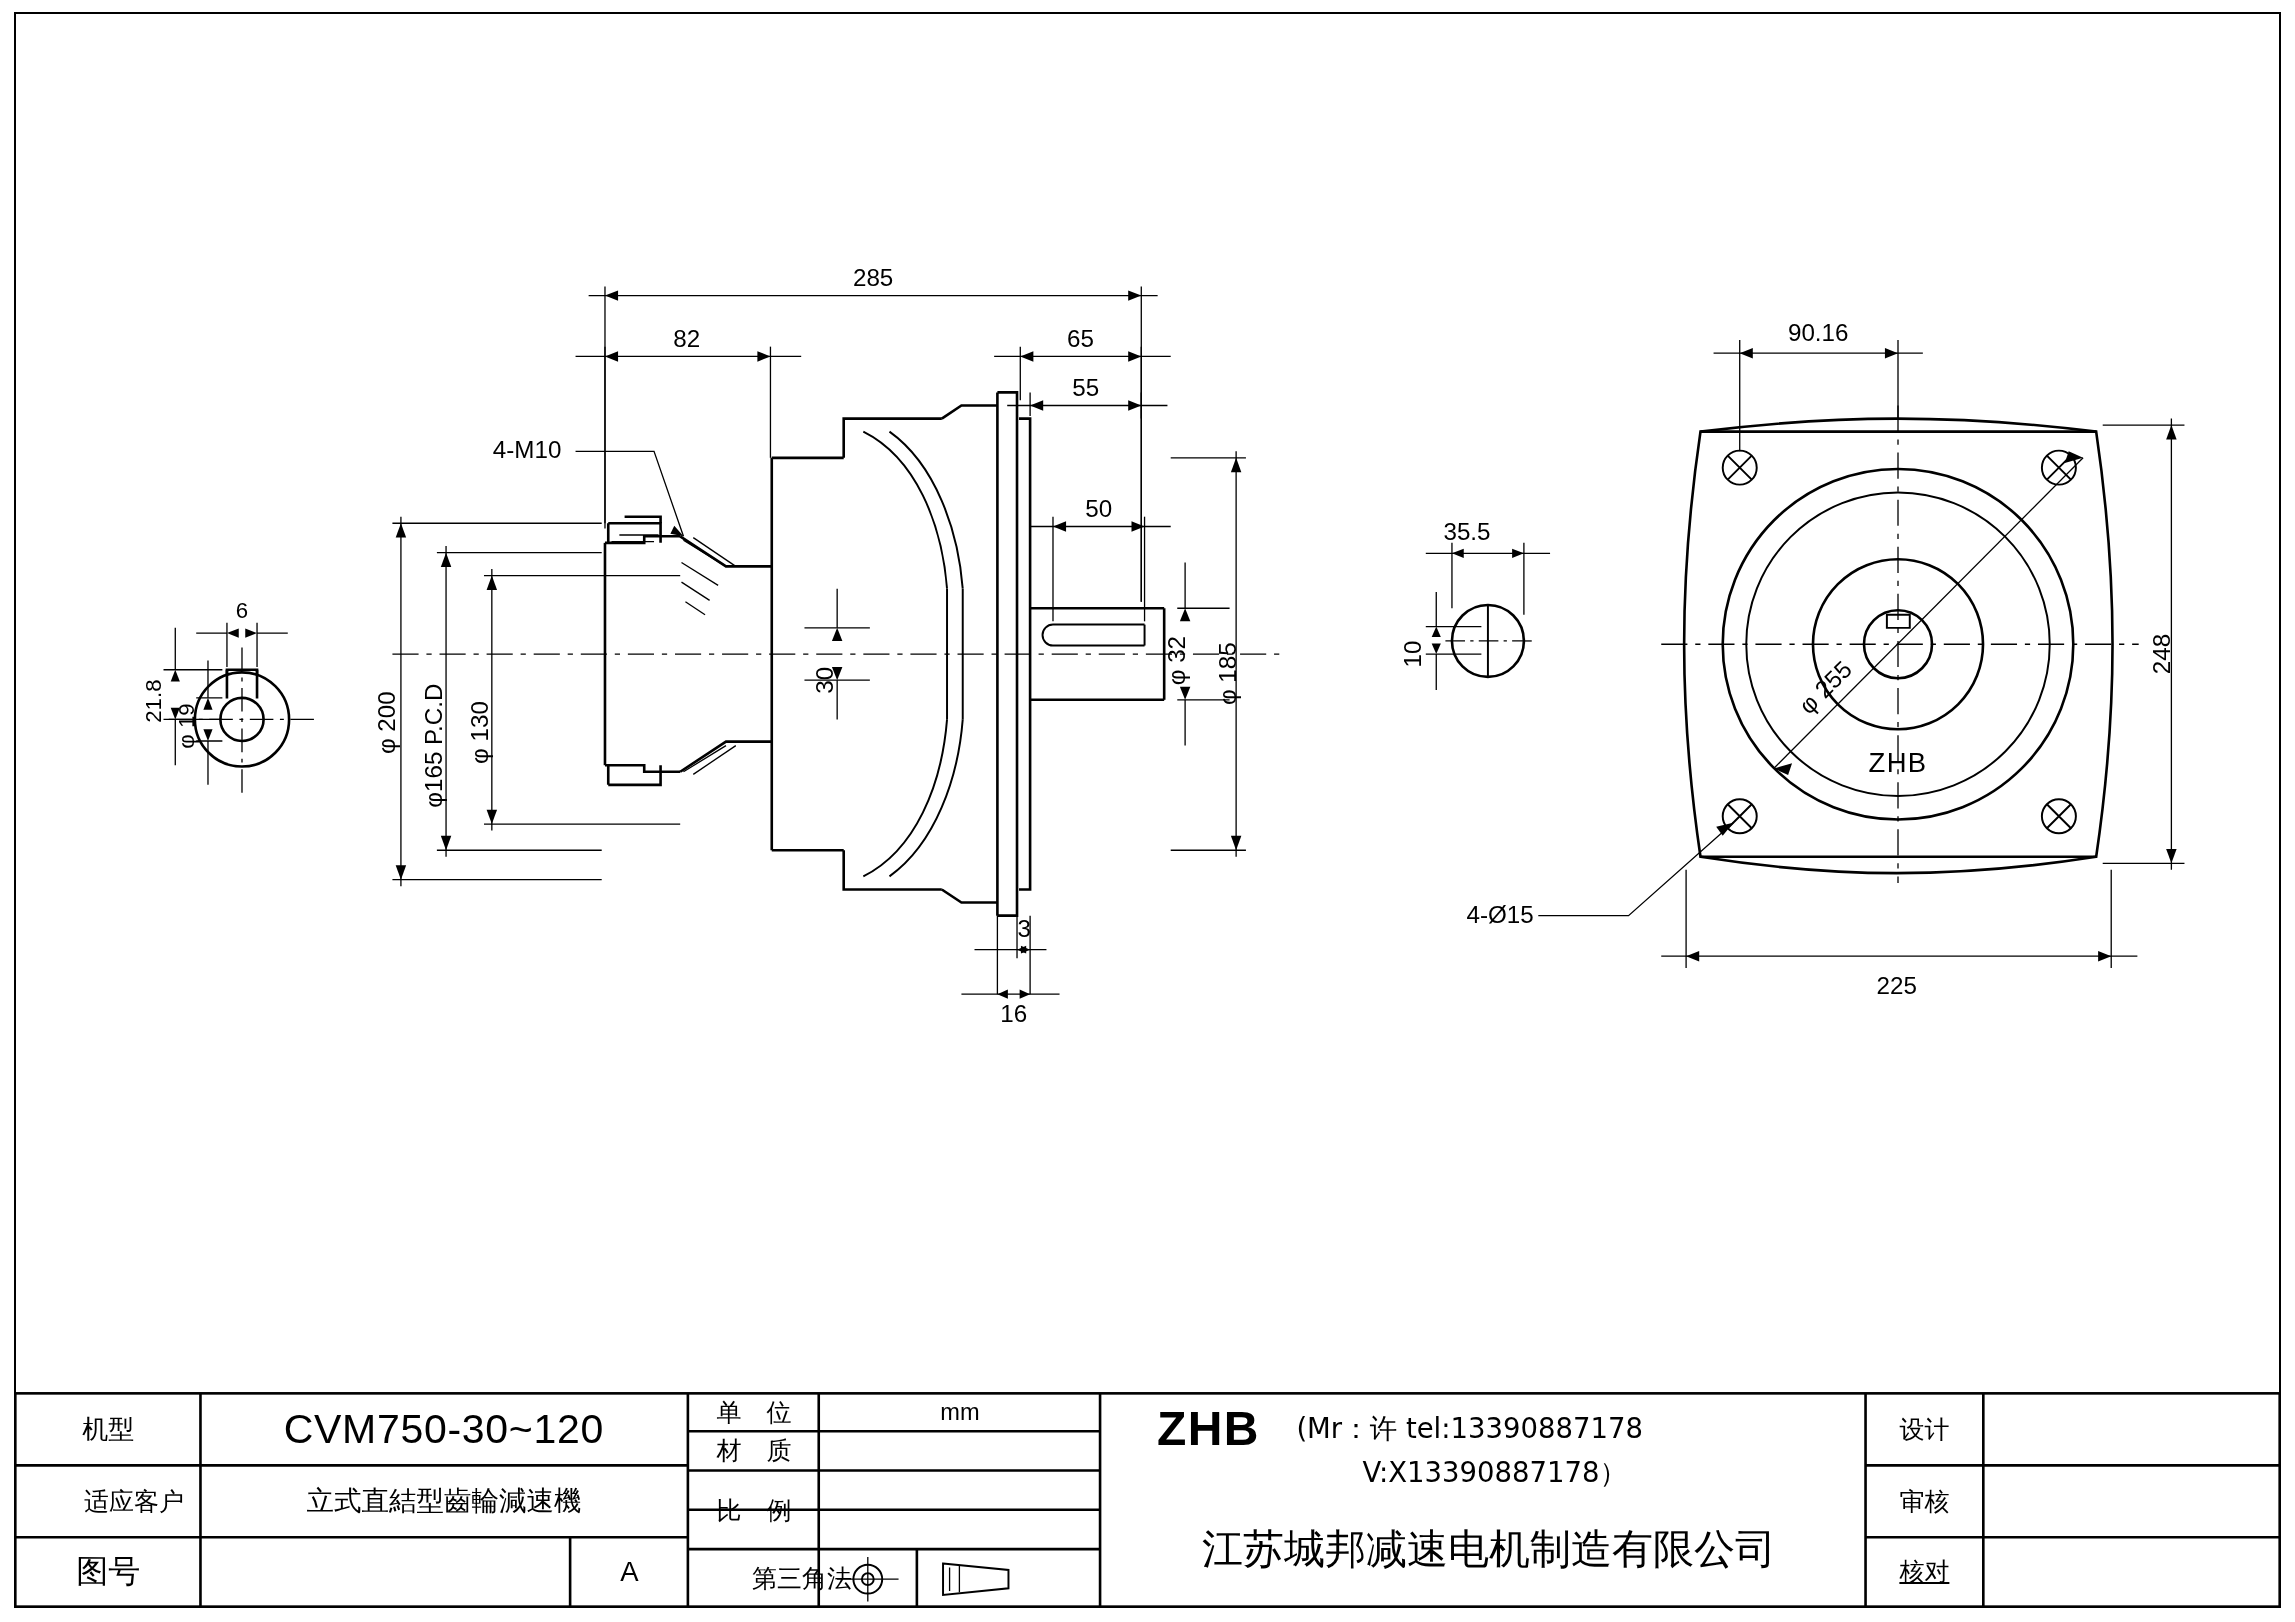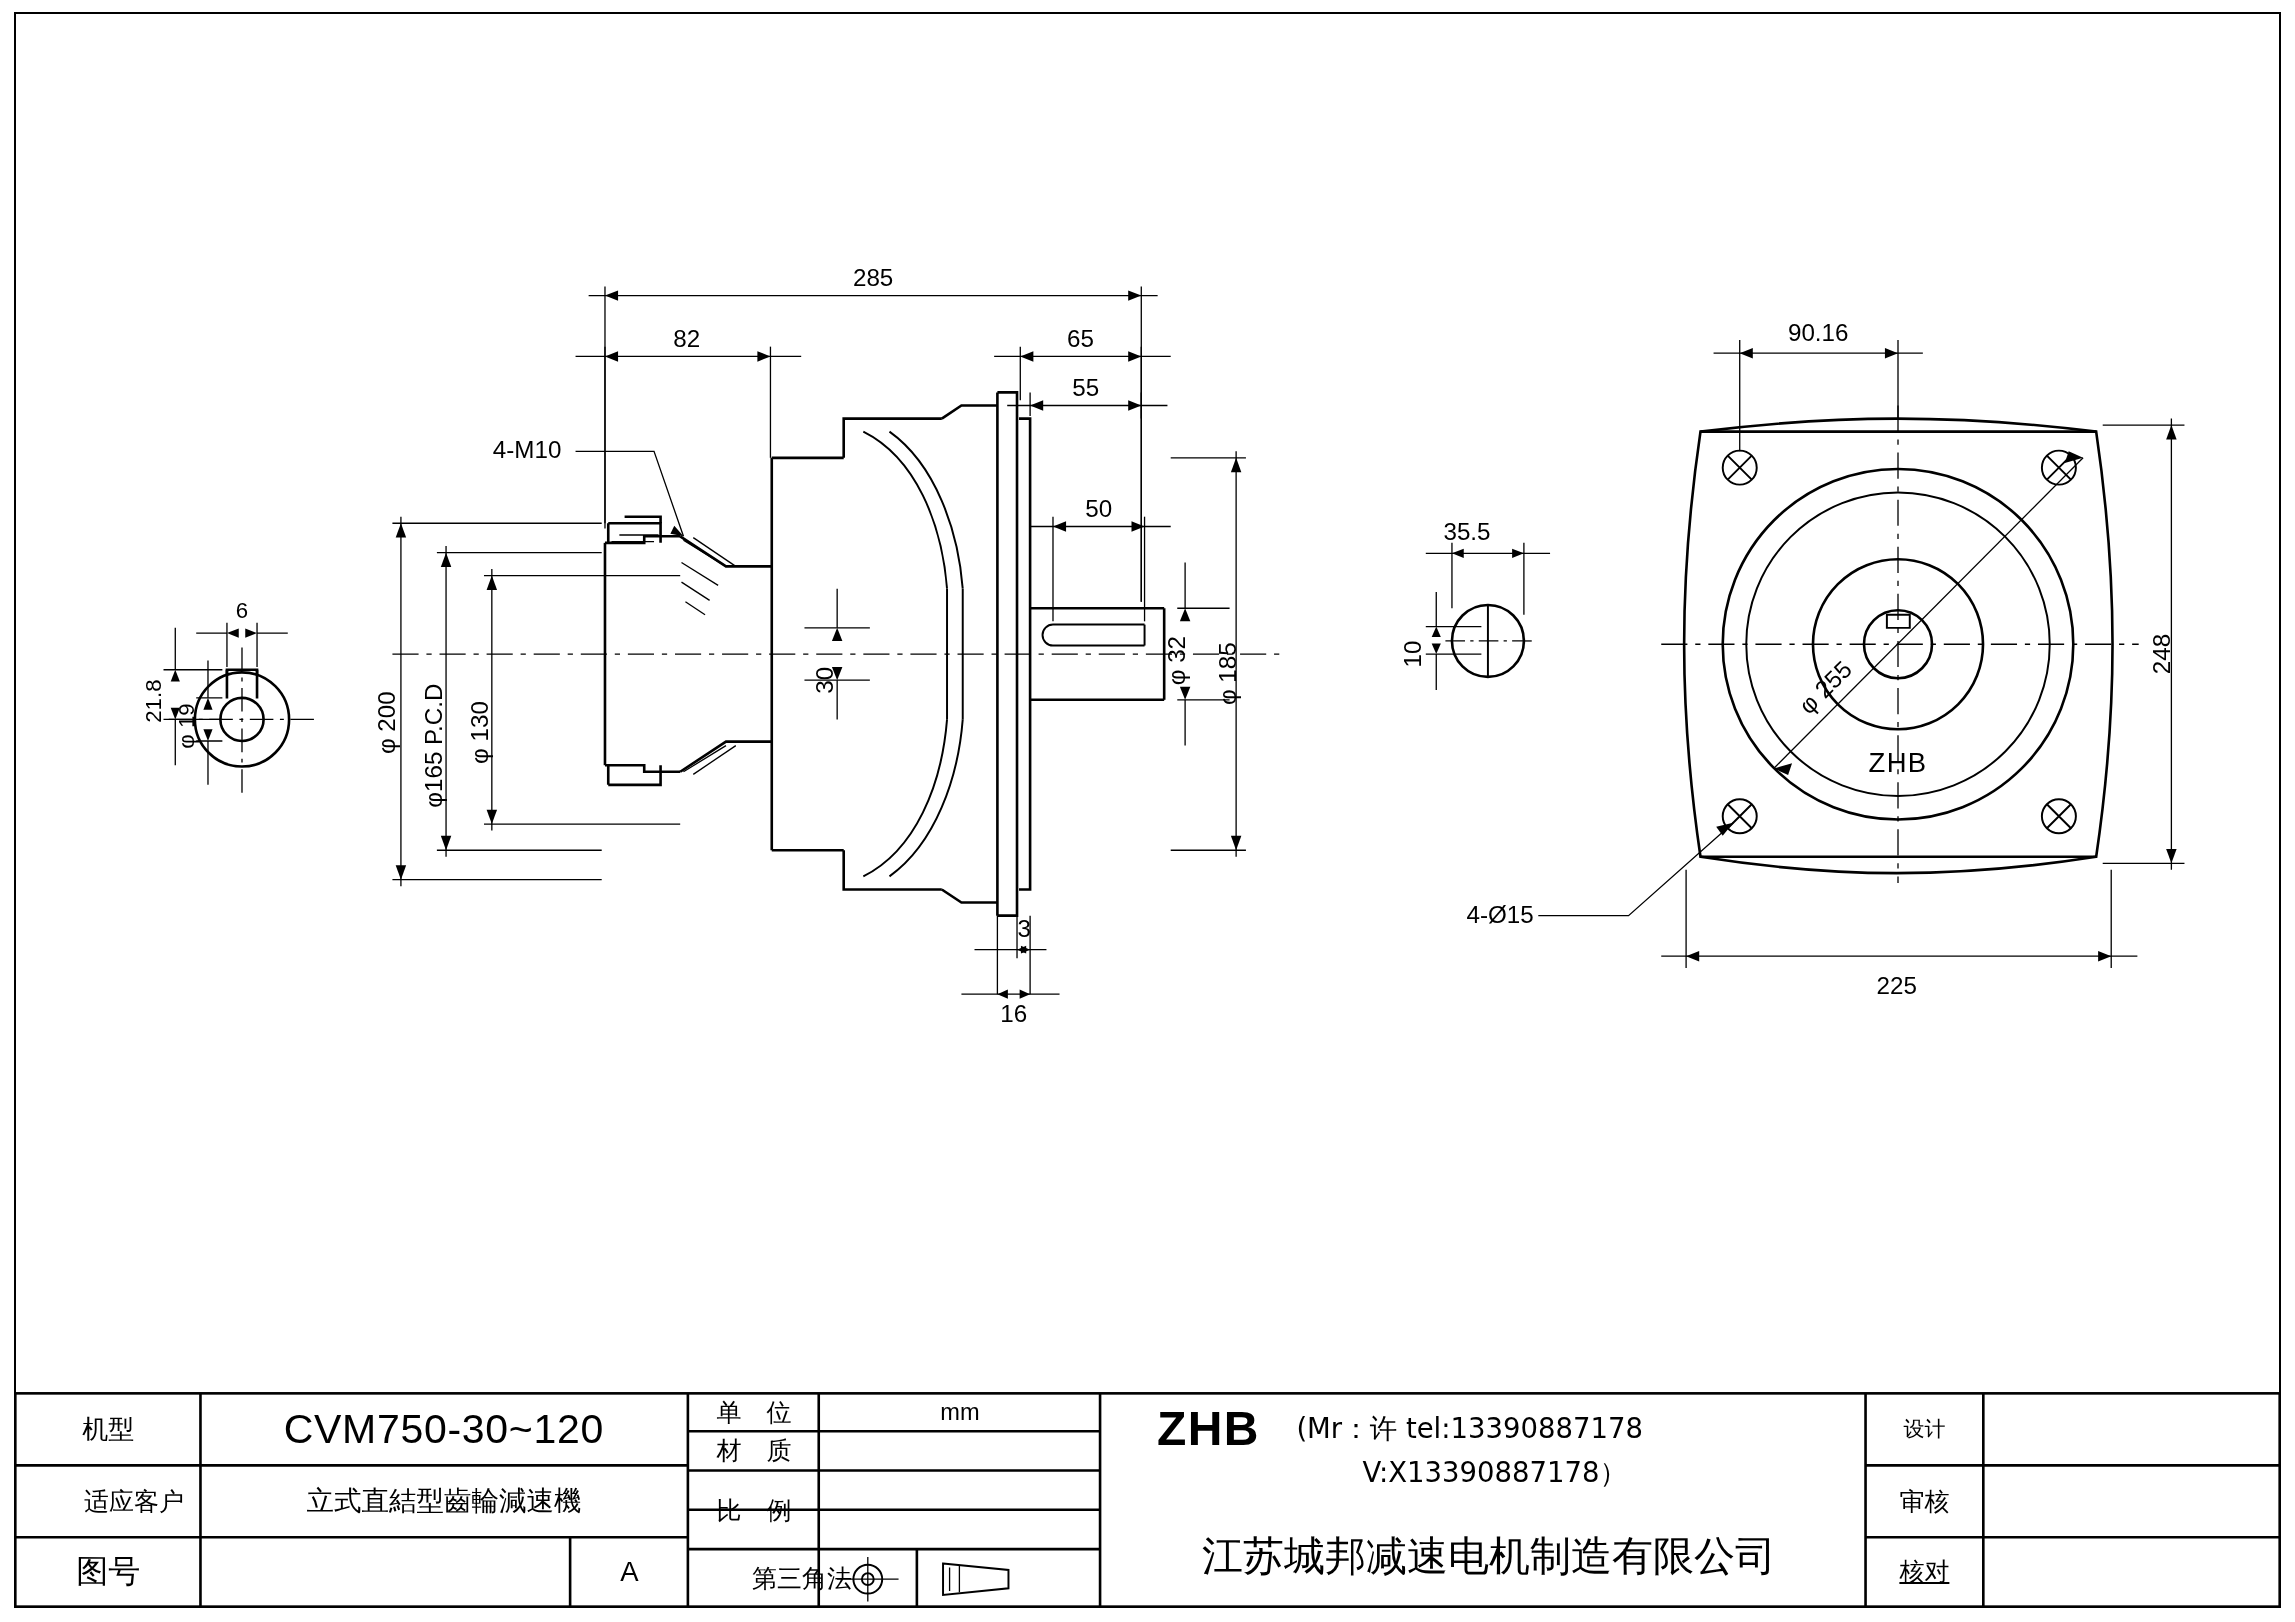--- a/index.html
+++ b/index.html
@@ -315,23 +315,23 @@
     <div class="tb" style="left:805px;top:1.3px;width:281px;height:38px;font-size:23.6px;">mm</div>
     <div class="tb cn" style="left:674px;top:39px;width:131px;height:39px;font-size:25px;">材　质</div>
     <div class="tb" style="left:805px;top:39px;width:281px;height:39px;font-size:23.6px;"></div>
     <div class="tb cn" style="left:674px;top:79px;width:131px;height:79px;font-size:25px;">比　例</div>
     <div class="tb" style="left:805px;top:79px;width:281px;height:79px;font-size:23.6px;"></div>
     <div class="tb cn" style="left:674px;top:157px;width:131px;height:58px;font-size:25px;margin-left:48px;">第三角法</div>
 
     <div class="tb" style="left:1099px;top:6.5px;width:190px;height:59px;font-size:48px;font-weight:bold;letter-spacing:1.3px;">ZHB</div>
     <div class="tb cn" style="left:1282px;top:14.4px;width:497px;height:46px;font-size:27.5px;justify-content:flex-start;">(Mr：许 tel:13390887178</div>
     <div class="tb cn" style="left:1348px;top:60px;width:458px;height:42px;font-size:27.5px;justify-content:flex-start;">V:X13390887178）</div>
-    <div class="tb cn" style="left:1089px;top:118px;width:759px;height:92px;font-size:41px;padding-left:12px;">江苏城邦减速电机制造有限公司</div>
-
-    <div class="tb cn" style="left:1851px;top:1.3px;width:118px;height:72px;font-size:21px;">设计</div>
+    <div class="tb cn" style="left:1089px;top:111px;width:759px;height:92px;font-size:41px;padding-left:12px;">江苏城邦减速电机制造有限公司</div>
+
+    <div class="tb cn" style="left:1851px;top:1.3px;width:118px;height:72px;font-size:25px;">设计</div>
     <div class="tb" style="left:1969px;top:1.3px;width:296px;height:72px;font-size:23.6px;"></div>
     <div class="tb cn" style="left:1851px;top:73px;width:118px;height:72px;font-size:25px;">审核</div>
     <div class="tb" style="left:1969px;top:73px;width:296px;height:72px;font-size:23.6px;"></div>
     <div class="tb cn" style="left:1851px;top:145px;width:118px;height:69px;font-size:25px;text-decoration:underline;">核对</div>
     <div class="tb" style="left:1969px;top:145px;width:296px;height:69px;font-size:23.6px;"></div>
   </div>
 </div>
 
 
 </body></html>

